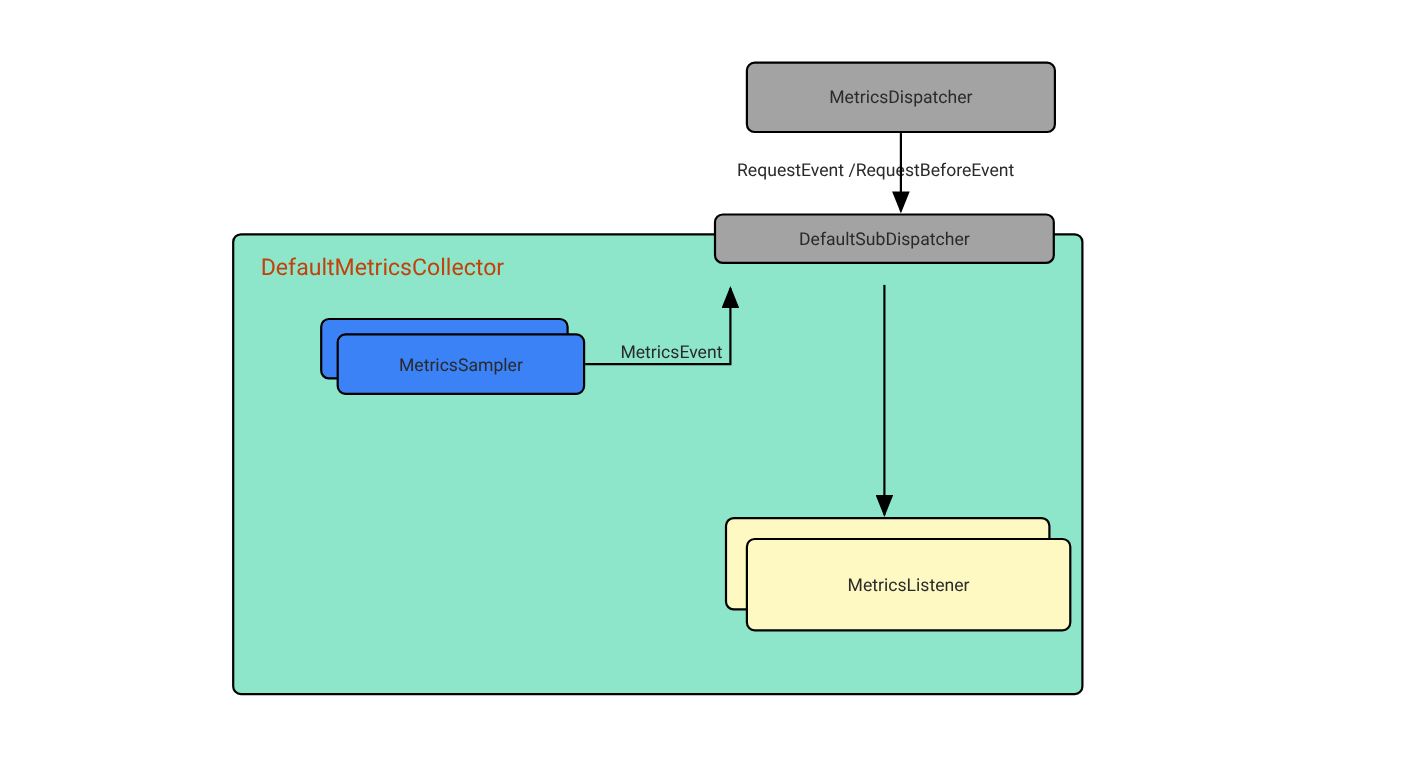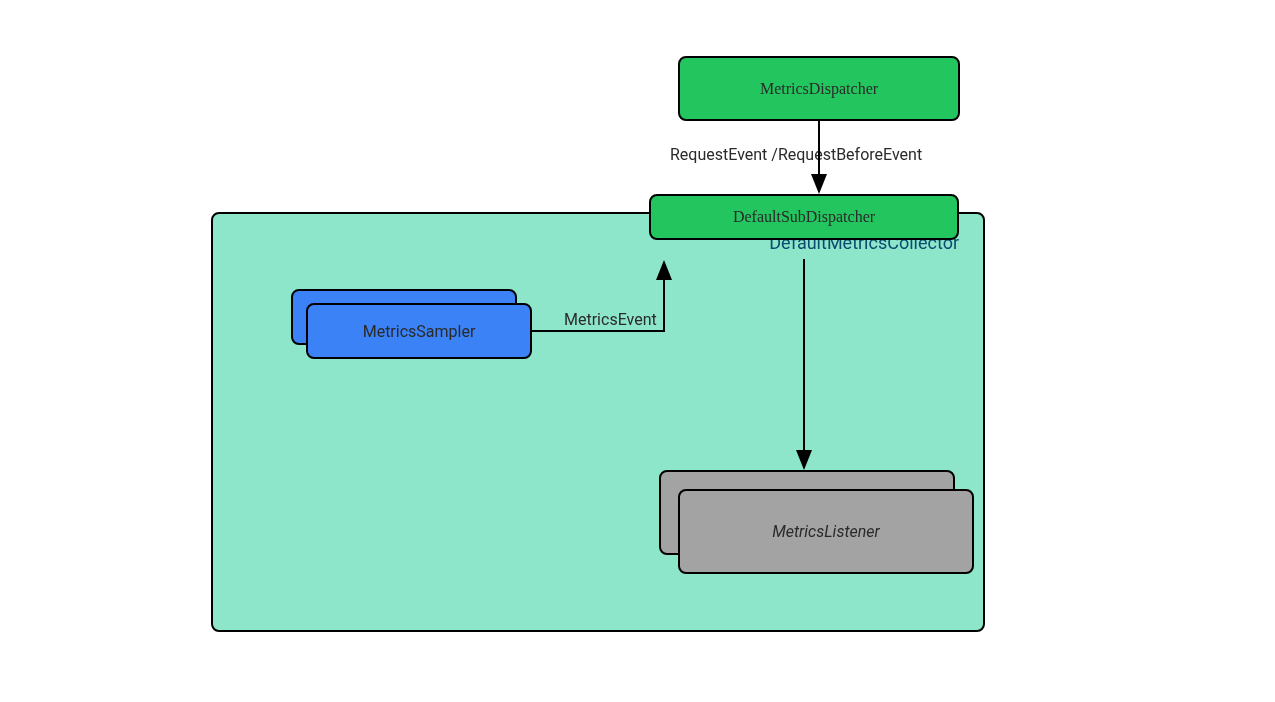--- a/index.html
+++ b/index.html
@@ -25,28 +25,27 @@
       align-items: center;
       justify-content: center;
       font-size: 16px;
       color: #2a2a2a;
       font-weight: 400;
     }
     .container-box {
       position: absolute;
       border: 2px solid #000;
       border-radius: 8px;
-      font-size: 18px;
-      color: #0c4a6e;
+      font-size: 21px;
+      color: #c2410c;
       padding: 18px 24px;
-      text-align: right;
     }
-    .green { background: #22c55e; font-family: Liberation Serif, serif; }
+    .green { background: #a3a3a3; }
     .orange { background: #3b82f6; }
-    .blue { background: #a3a3a3; font-style: italic; }
+    .blue { background: #fef9c3; }
     .teal { background: #8de6ca; }
     .stack-shadow {
       position: absolute;
       border: 2px solid #000;
       border-radius: 8px;
     }
     .label {
       position: absolute;
       font-size: 16px;
       color: #2a2a2a;

